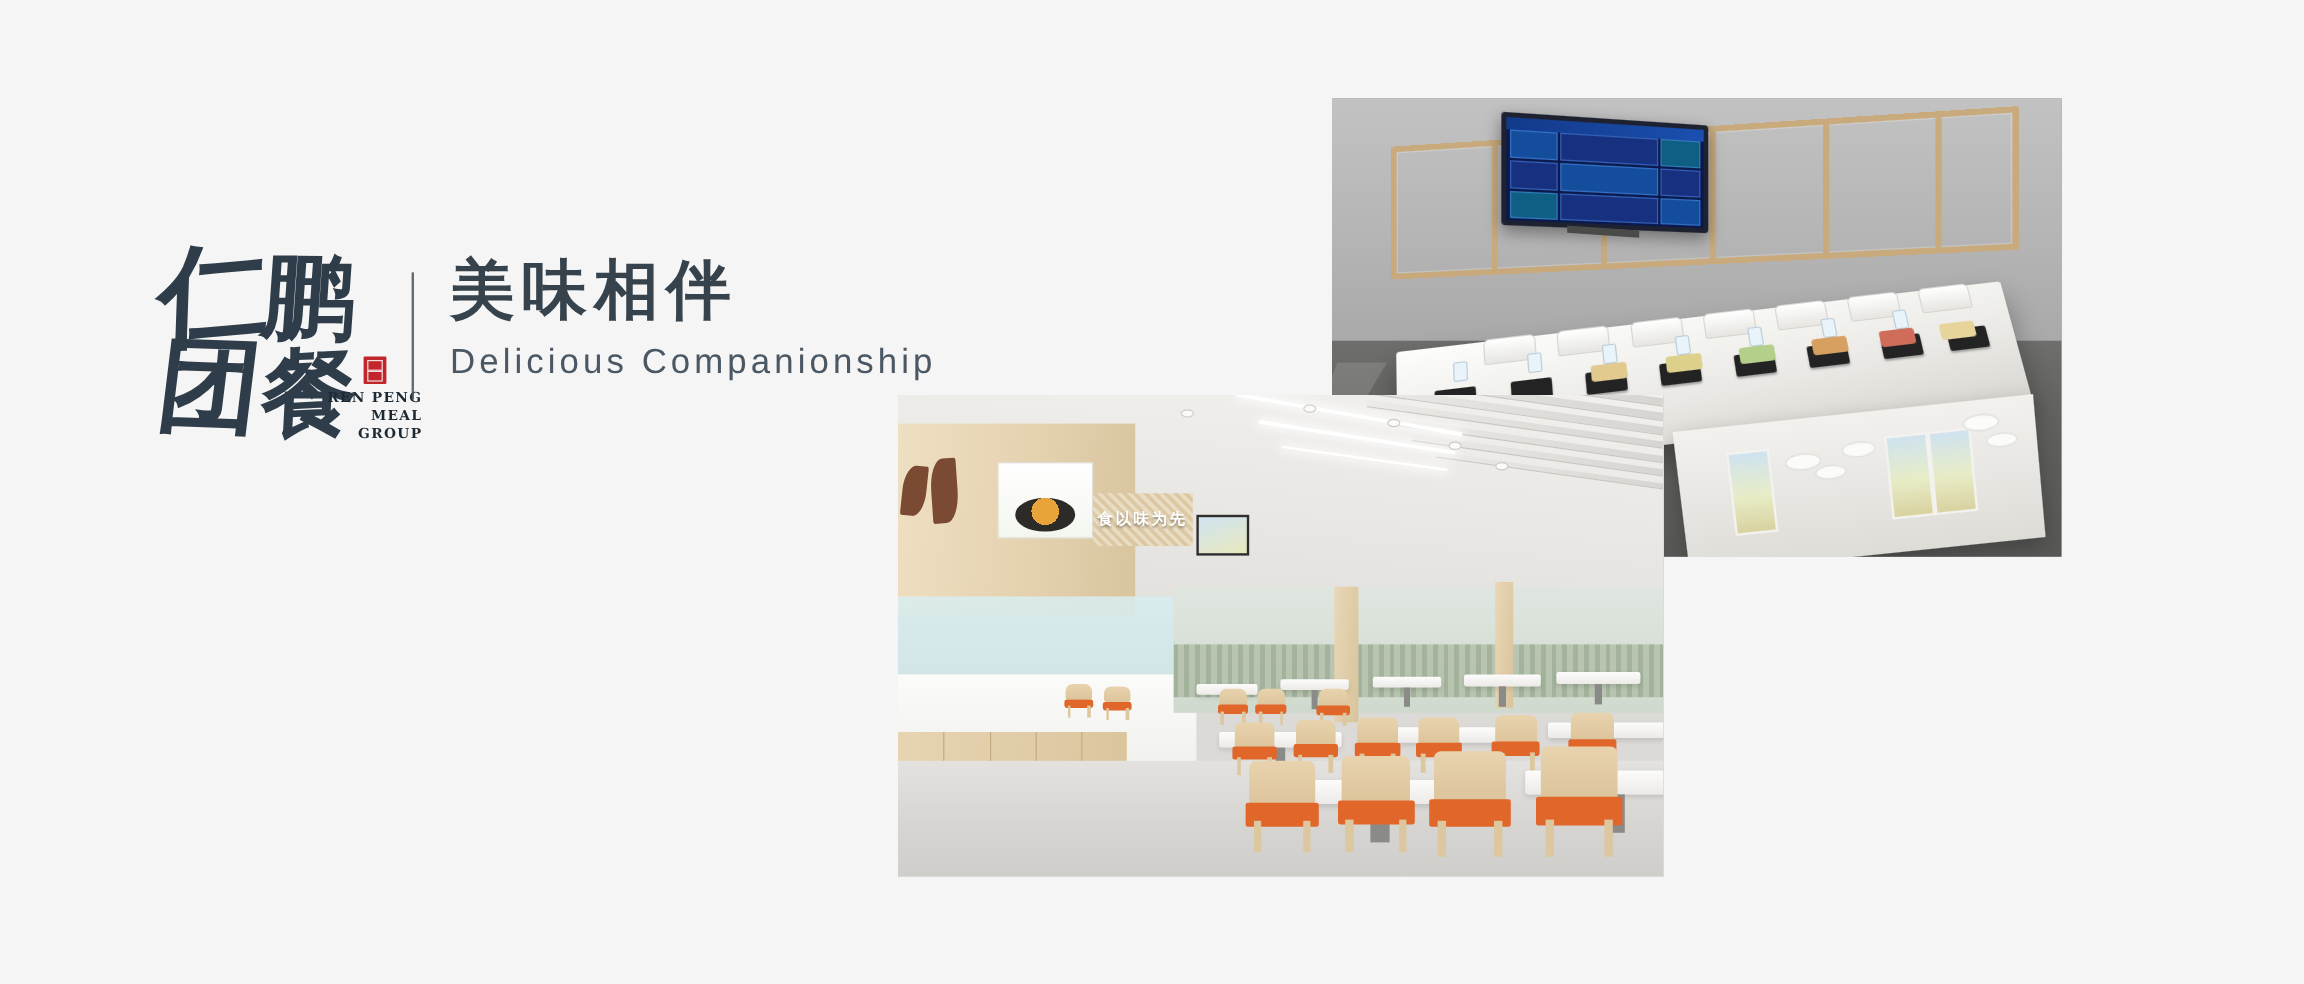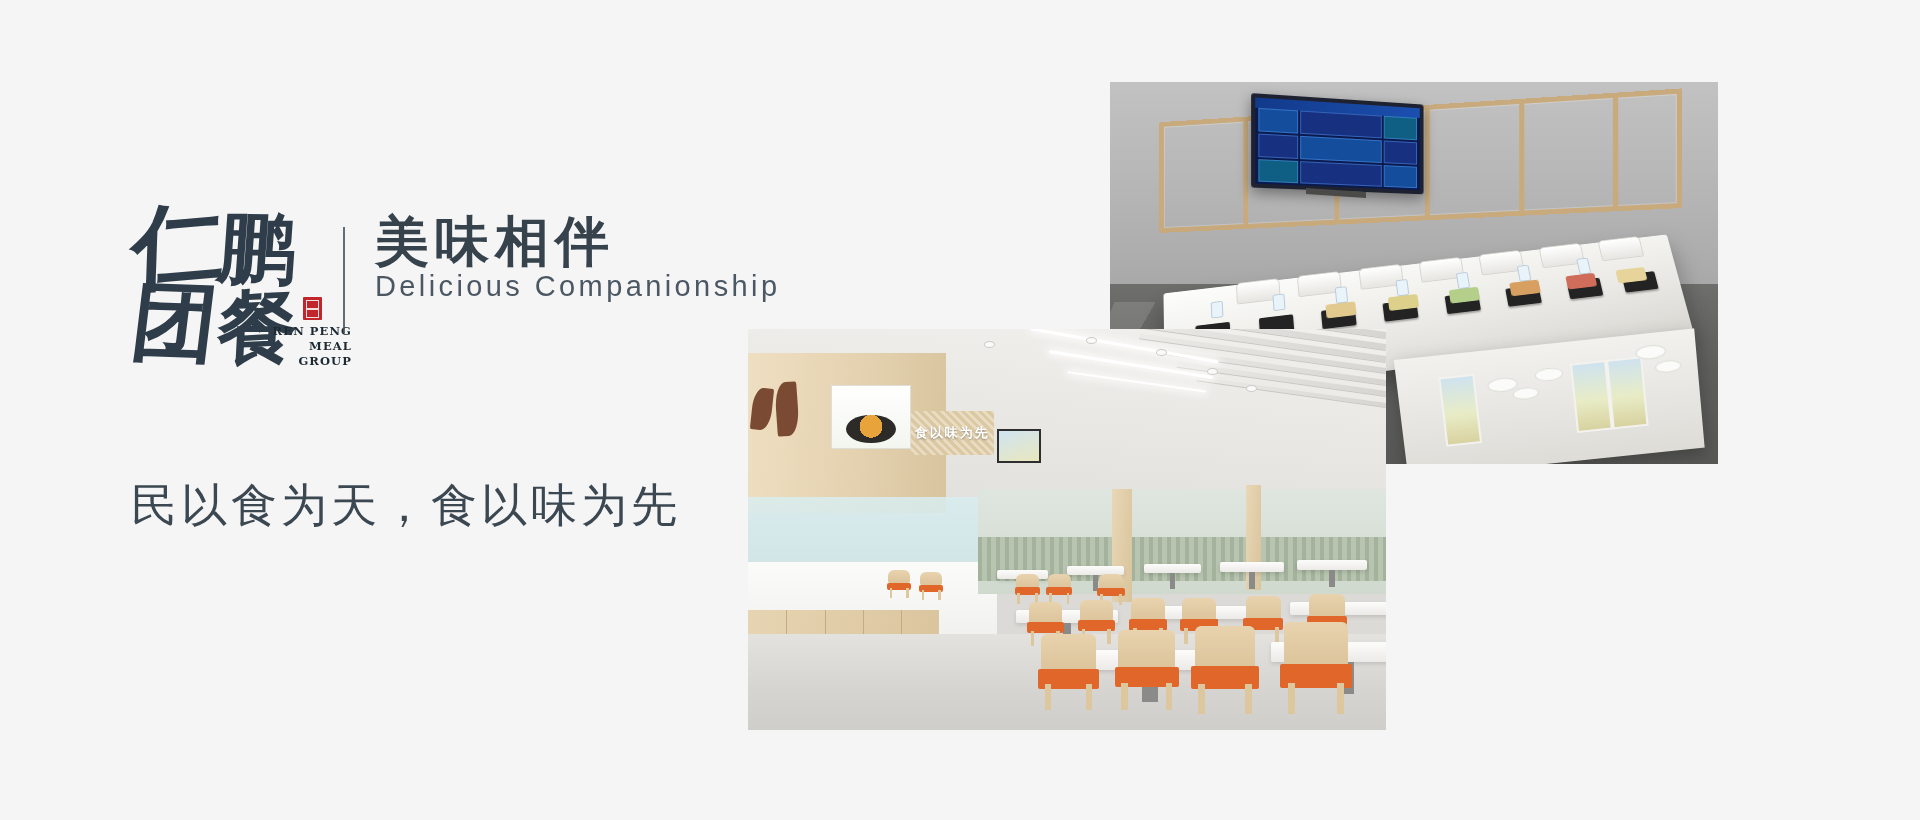--- a/index.html
+++ b/index.html
@@ -32,21 +32,21 @@
   .seal-stamp::before { top:3px; }
   .seal-stamp::after  { top:12px; }
   .seal-line { font-family:"DejaVu Serif","Liberation Serif",serif; font-size:11.5px;
                letter-spacing:1.1px; color:#1d2a33; line-height:15px; font-weight:700; }
 
   .divider { width:2px; height:106px; background:#49535c; margin:22px 30px 0 28px; opacity:.85; }
 
   .headline-col { padding-top:8px; }
   .headline-cn { font-size:54px; font-weight:700; color:#36434d; letter-spacing:6px;
                  line-height:1.06; font-family:"DejaVu Sans","Liberation Sans",sans-serif; }
-  .headline-en { font-size:29px; color:#4b5864; letter-spacing:3.4px;
+  .headline-en { margin-top:16px; font-size:29px; color:#4b5864; letter-spacing:3.4px;
                  font-weight:400; font-family:"Liberation Sans","DejaVu Sans",sans-serif; }
 
   .tagline { position:absolute; left:131px; top:475px; font-size:46px; color:#3b4751;
              letter-spacing:4px; font-weight:400;
              font-family:"DejaVu Sans","Liberation Sans",sans-serif; }
 
   
   .photo-buffet { position:absolute; left:1110px; top:82px; width:608px; height:382px;
                   overflow:hidden; background:#8d8d8d; }
   .bf-wall { position:absolute; inset:0 0 47% 0; background:linear-gradient(180deg,#c2c2c2 0%,#b4b4b4 60%,#a9a9a9 100%); }
@@ -173,21 +173,20 @@
     </div>
 
     <div class="divider"></div>
 
     <div class="headline-col">
       <div class="headline-cn">美味相伴</div>
       <div class="headline-en">Delicious Companionship</div>
     </div>
   </div>
 
-  <div class="tagline">民以食为天，食以味为先</div>
 
   <div class="photo-buffet">
     <div class="bf-wall"></div>
     <div class="bf-floor"></div>
 
     <div class="bf-frame">
       <div class="bar" style="left:85px"></div>
       <div class="bar" style="left:180px"></div>
       <div class="bar" style="left:272px"></div>
       <div class="bar" style="left:365px"></div>

